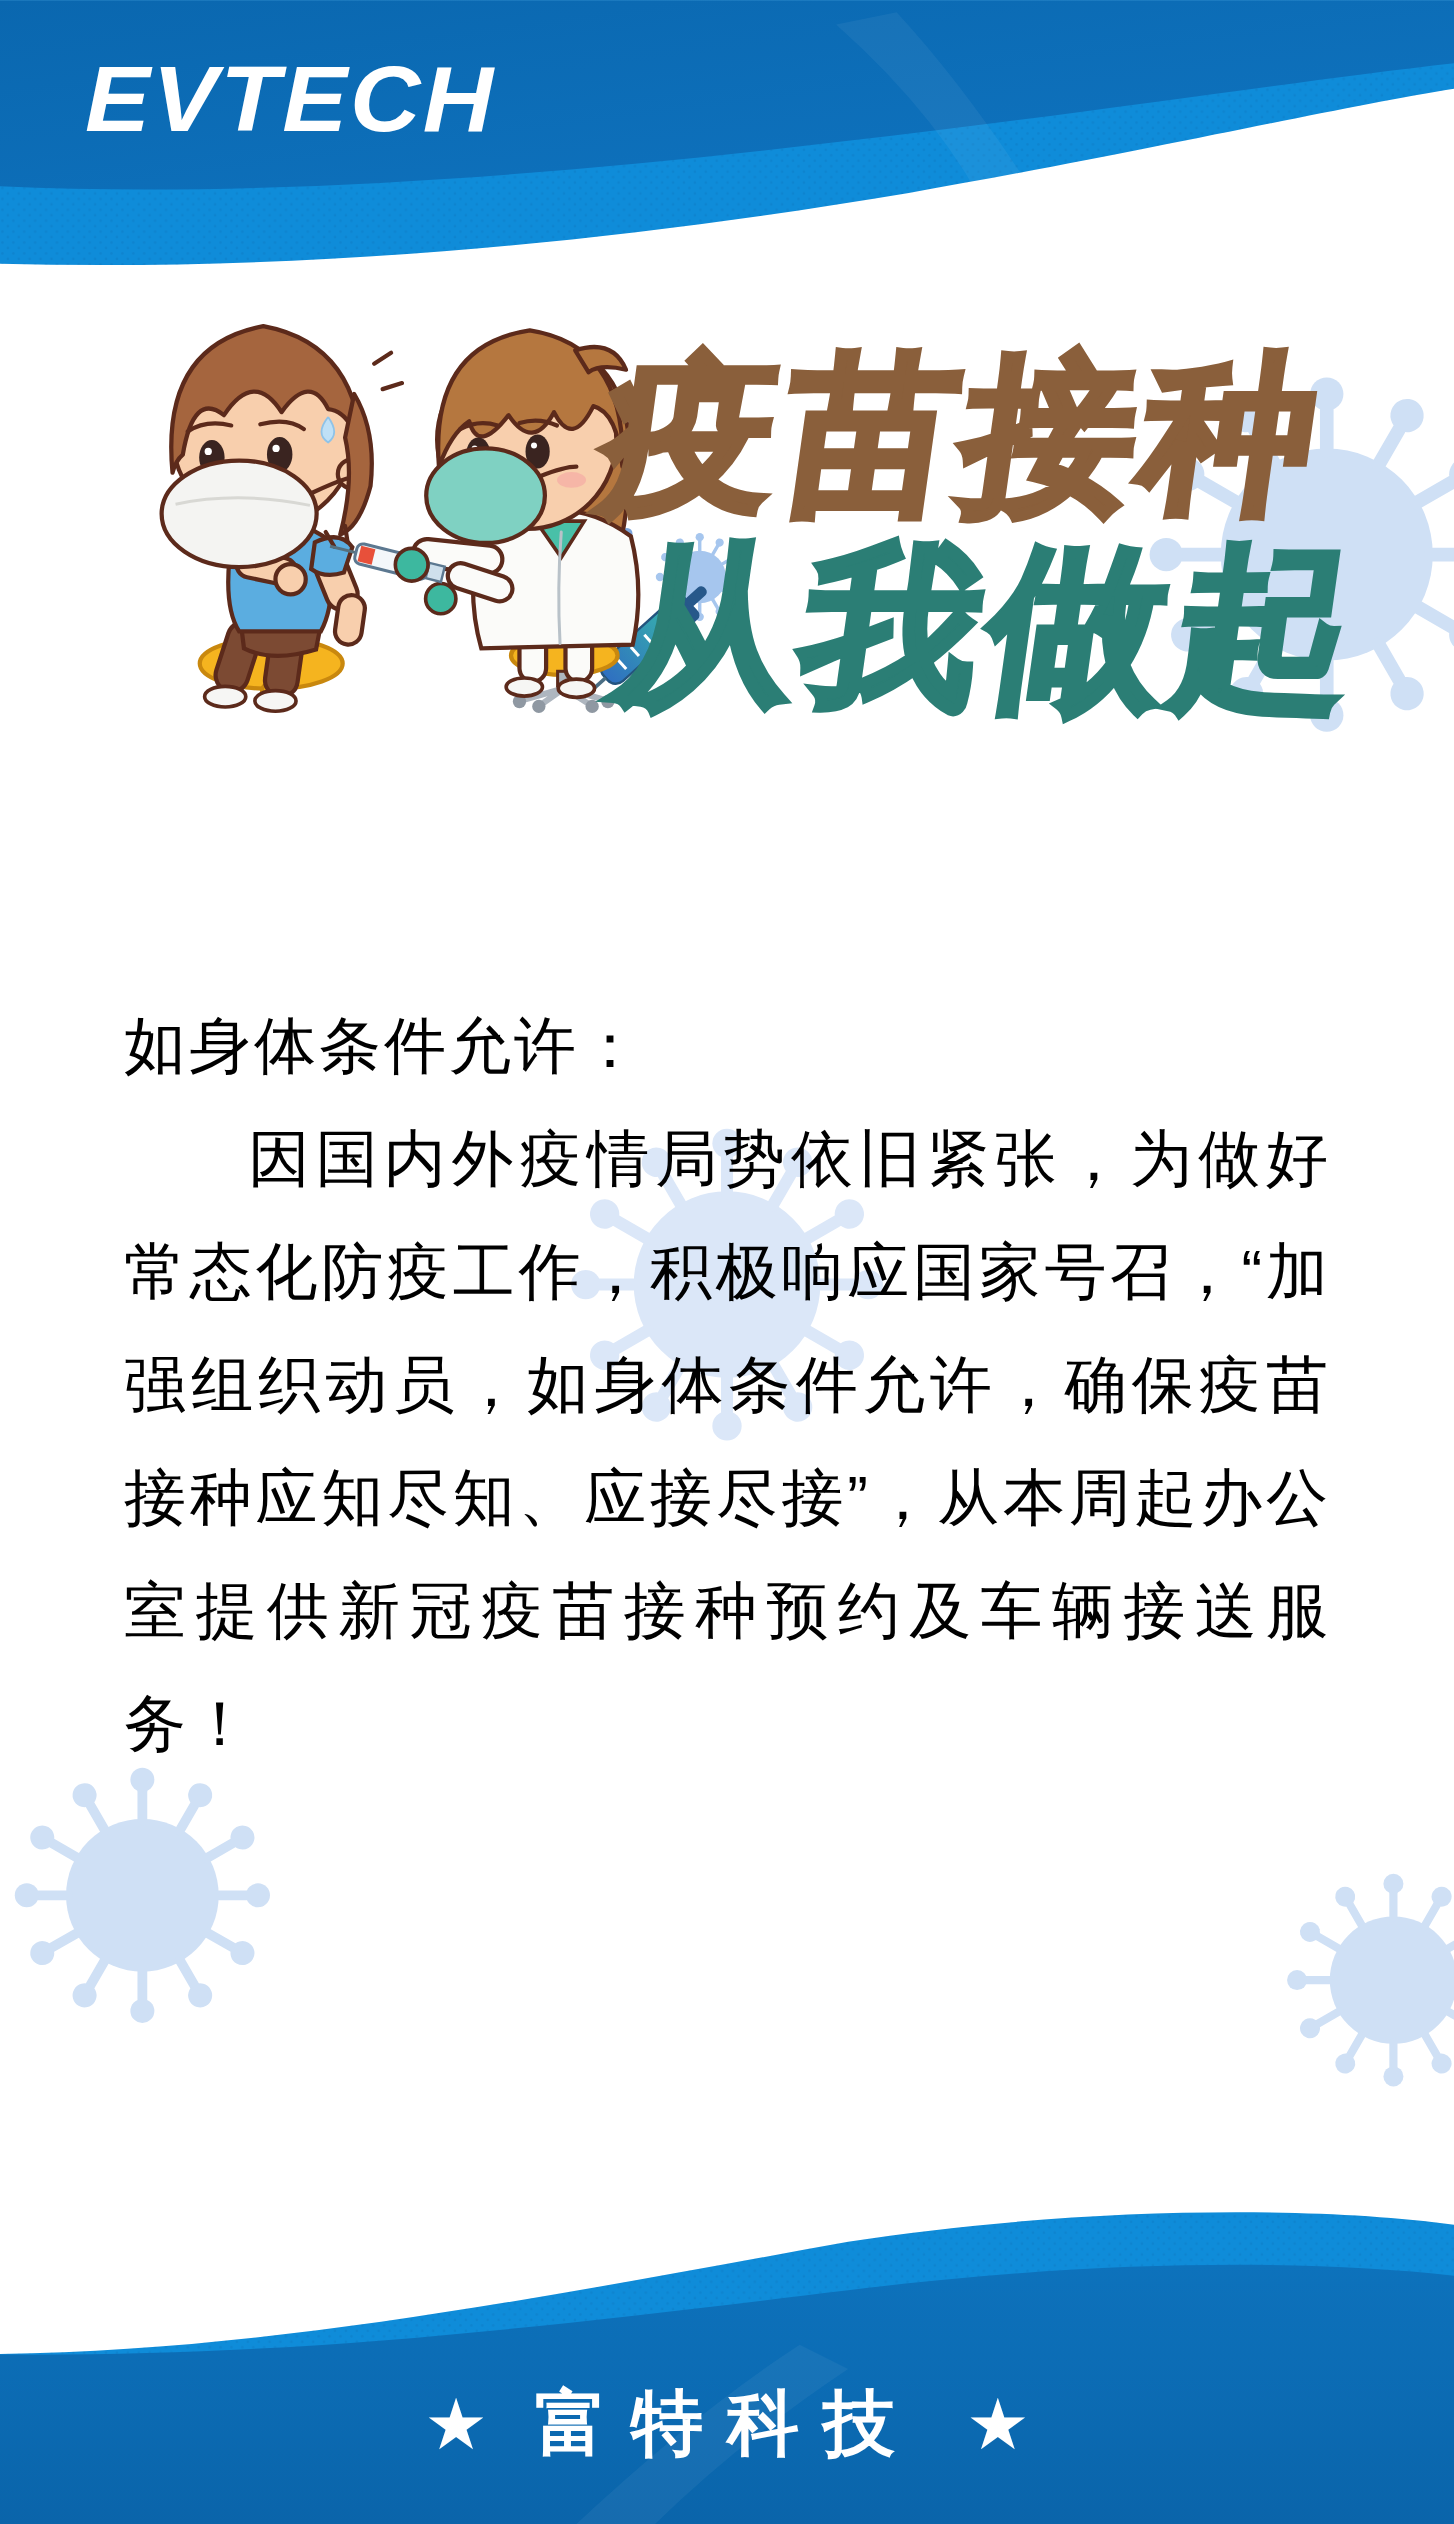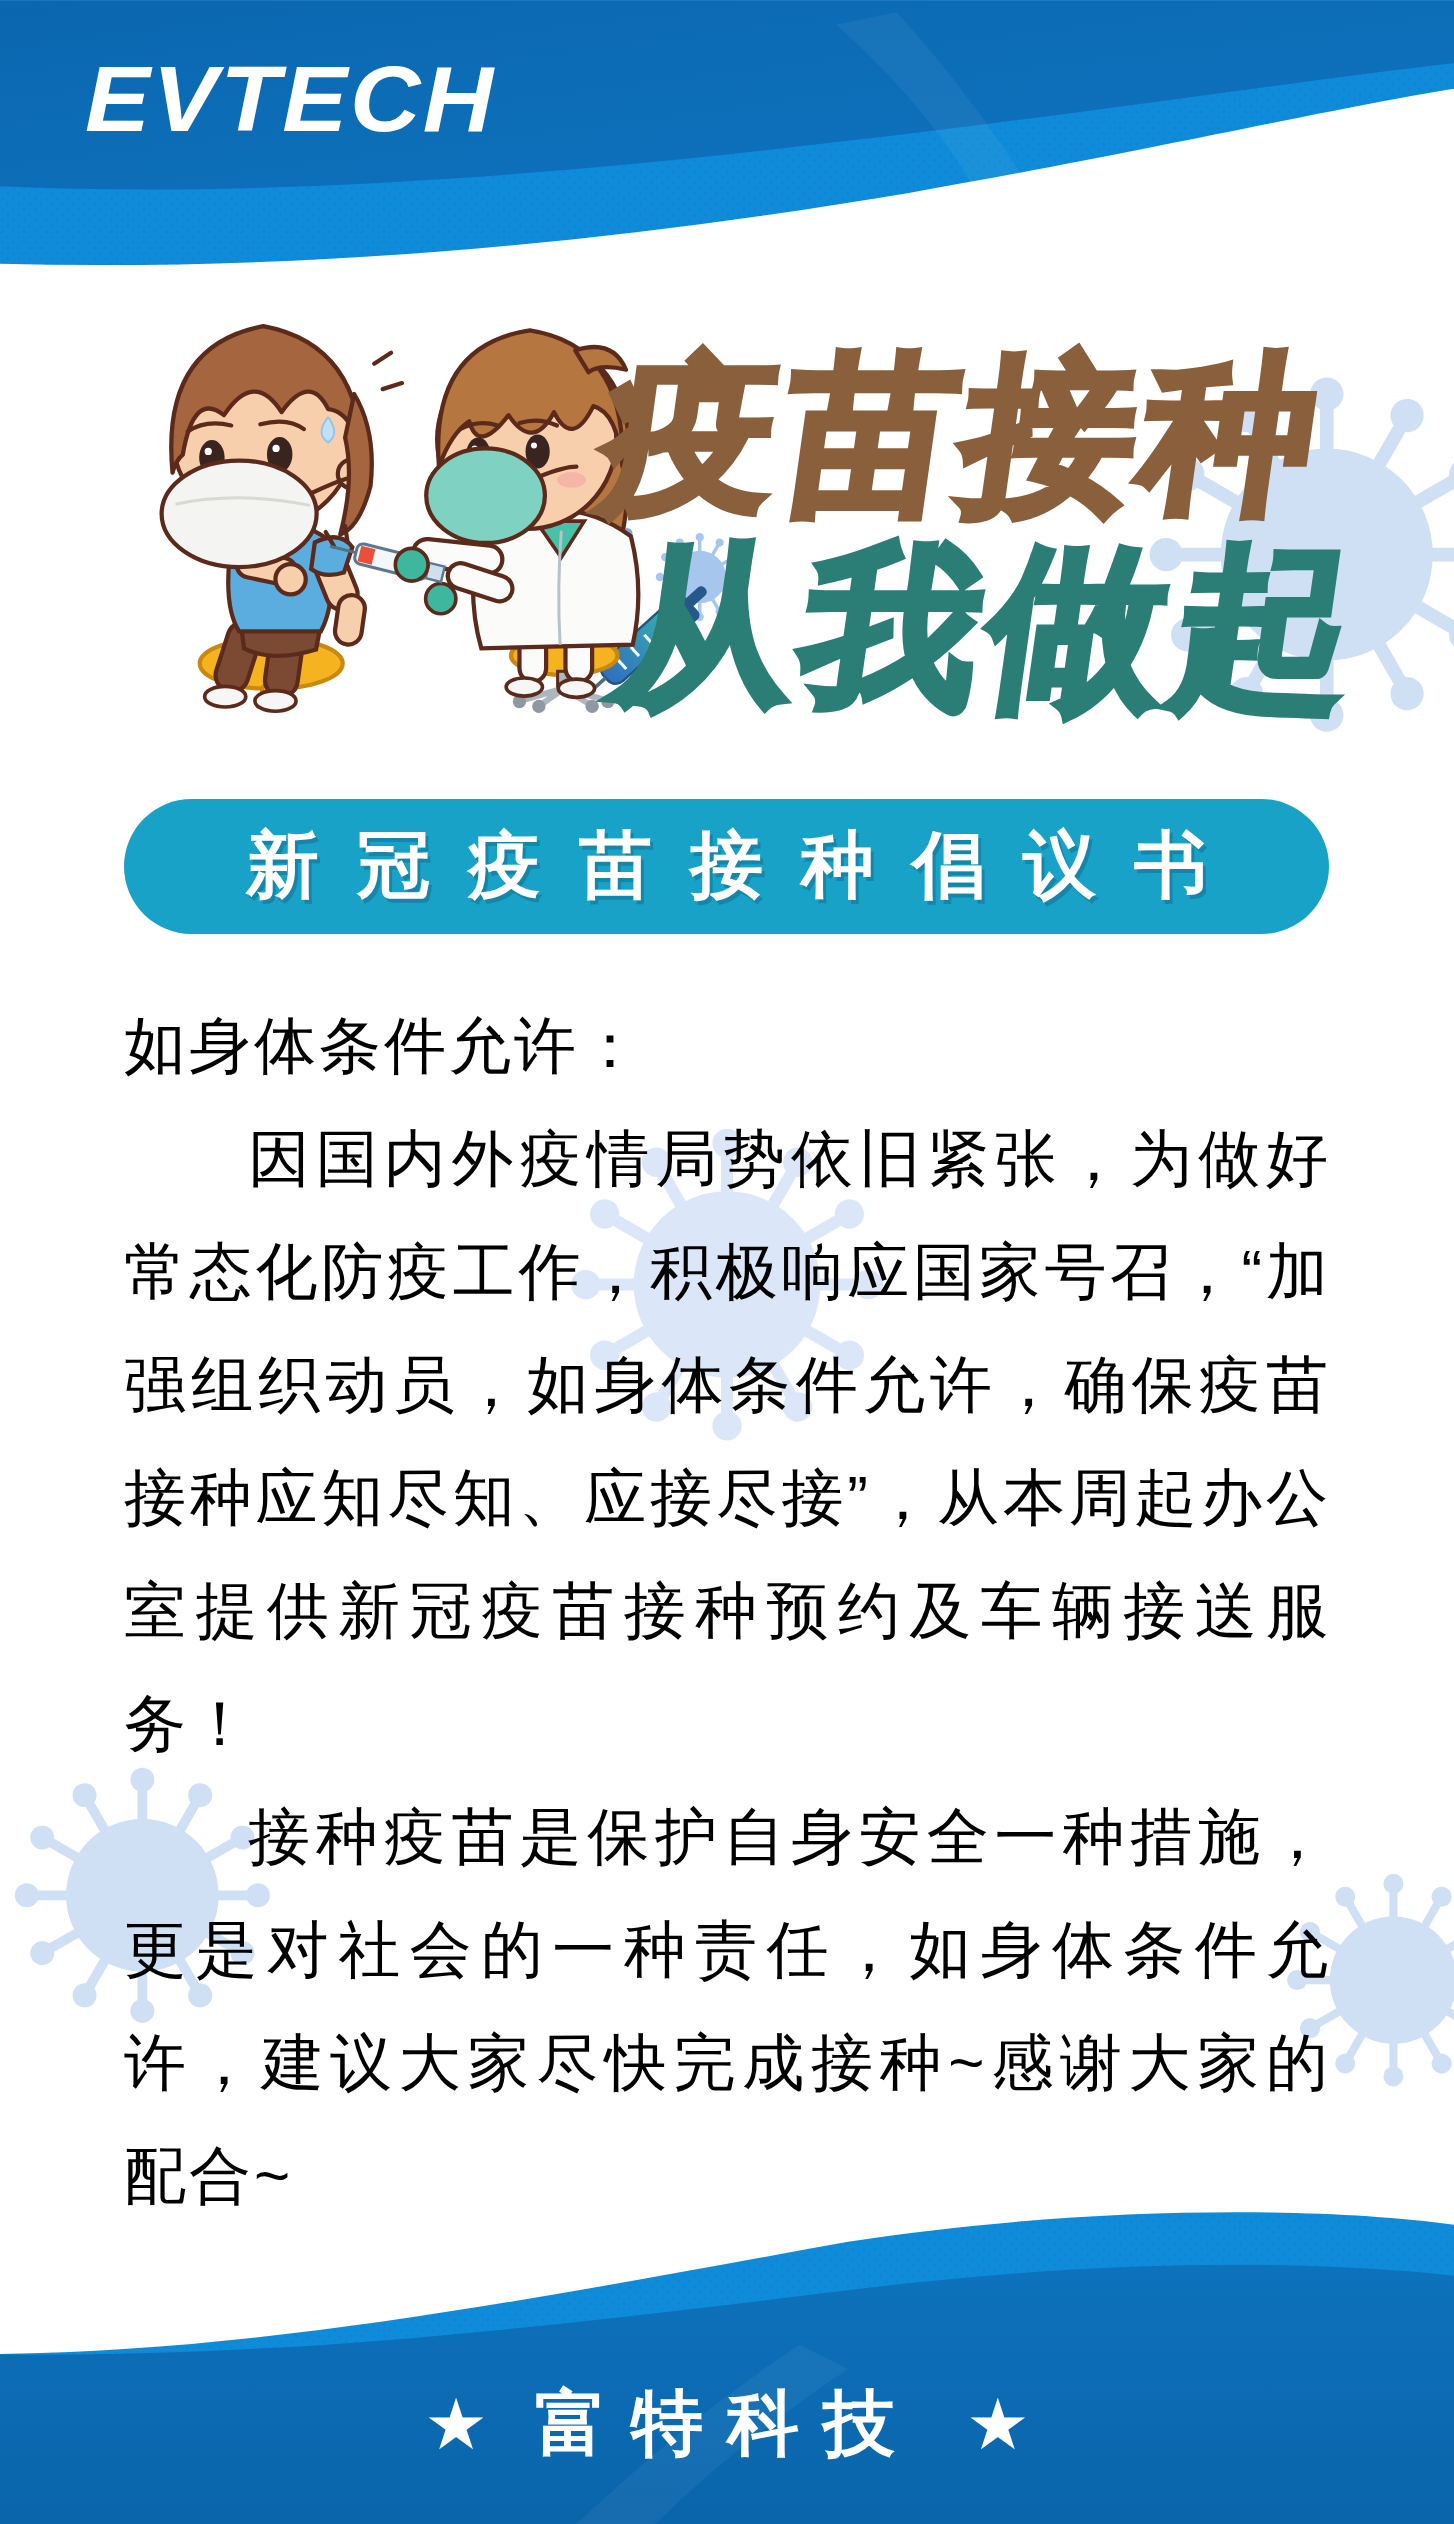--- a/index.html
+++ b/index.html
@@ -235,28 +235,24 @@
         <rect x="402" y="474" width="24" height="26" fill="#e8503a"></rect>
         <rect x="518" y="474" width="26" height="26" fill="#cfe0ec" stroke="#5c7890" stroke-width="4"></rect>
       </g>
       <circle cx="490" cy="492" r="27" class="glove"></circle>
     </g>
   </svg>
 
   <div class="title1">疫苗接种</div>
   <div class="title2">从我做起</div>
 
-  <div class="banner">
-    <span>新冠疫苗接种倡议书</span>
-  </div>
 
   <div class="letter">
     <p>如身体条件允许：</p>
     <p class="indent">因国内外疫情局势依旧紧张，为做好常态化防疫工作，积极响应国家号召，“加强组织动员，如身体条件允许，确保疫苗接种应知尽知、应接尽接”，从本周起办公室提供新冠疫苗接种预约及车辆接送服务！</p>
-    <p class="indent">接种疫苗是保护自身安全一种措施，更是对社会的一种责任，如身体条件允许，建议大家尽快完成接种~感谢大家的配合~</p>
   </div>
 
   <div class="footer-text">
     <span class="star">★</span>
     <span class="fbrand">富特科技</span>
     <span class="star">★</span>
   </div>
 
 </div>
 

